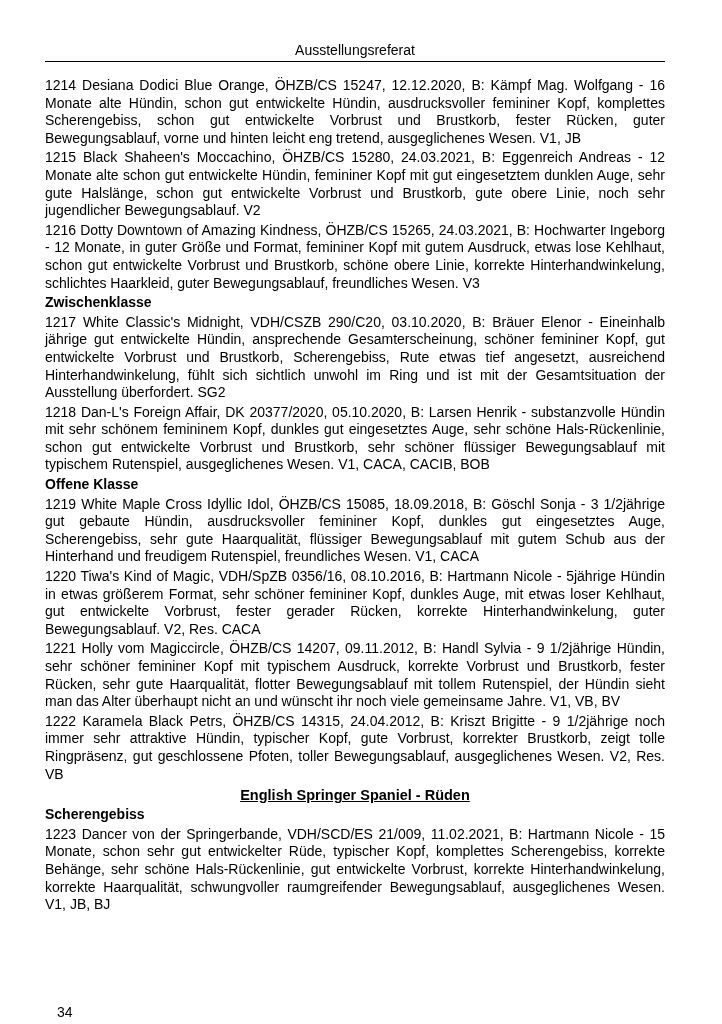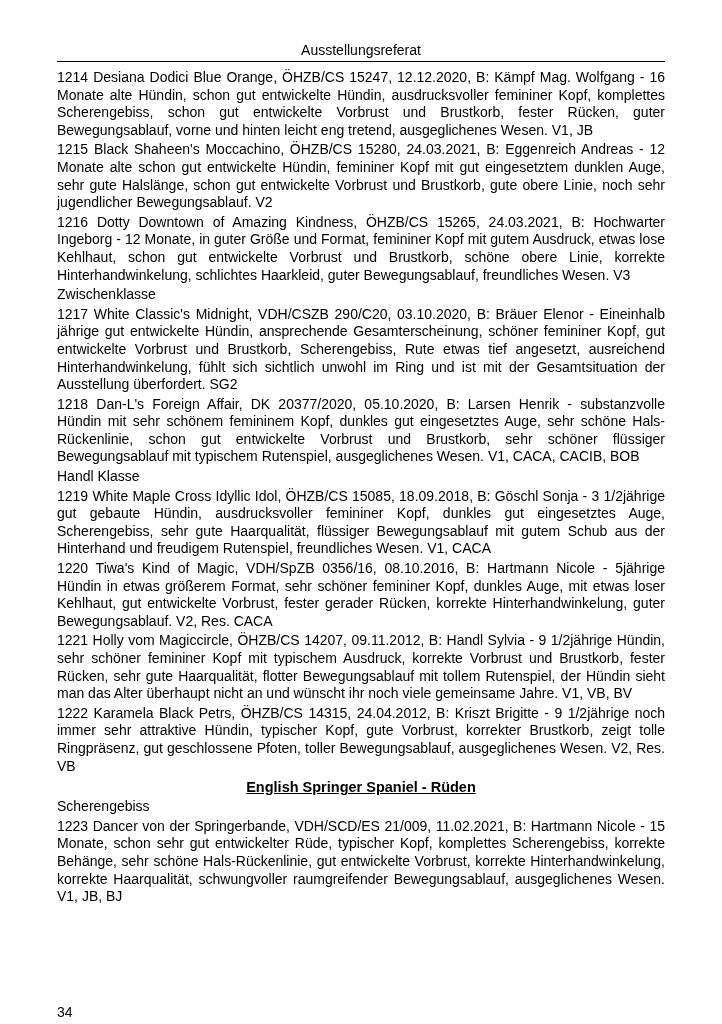--- a/index.html
+++ b/index.html
@@ -11,52 +11,52 @@
     position: relative;
     width: 722px;
     height: 1024px;
     background: #ffffff;
     color: #000000;
     font-family: "Liberation Sans", "DejaVu Sans", sans-serif;
     overflow: hidden;
     box-sizing: border-box;
   }
   .content {
-    padding: 42px 57px 0 57px;
+    padding: 42px 57px 0 45px;
   }
   .header-title {
     text-align: center;
     font-size: 14px;
     line-height: 16px;
   }
   .header-rule {
     border: 0;
     border-top: 1.5px solid #000000;
     margin: 3px 0 0 0;
   }
   .header-subtitle {
     text-align: center;
     font-size: 14px;
     line-height: 16px;
     margin-top: 4px;
   }
   .body-text {
-    margin-top: 7px;
+    margin-top: 15px;
   }
   .entry {
     margin: 0 0 2px 0;
     font-size: 14px;
     line-height: 17.6px;
     text-align: justify;
   }
   .class-heading {
     margin: 2px 0 2px 0;
     font-size: 14px;
     line-height: 17.6px;
-    font-weight: normal;
+    font-weight: bold;
   }
   .breed-heading {
     margin: 3px 0 2px 0;
     font-size: 14.5px;
     line-height: 18px;
     font-weight: bold;
     text-decoration: underline;
     text-align: center;
   }
   .page-number {
@@ -78,21 +78,21 @@
       <hr class="header-rule">
     </div>
 
     <div class="body-text">
       <p class="entry">1214 Desiana Dodici Blue Orange, ÖHZB/CS 15247, 12.12.2020, B: Kämpf Mag. Wolfgang - 16 Monate alte Hündin, schon gut entwickelte Hündin, ausdrucksvoller femininer Kopf, komplettes Scherengebiss, schon gut entwickelte Vorbrust und Brustkorb, fester Rücken, guter Bewegungsablauf, vorne und hinten leicht eng tretend, ausgeglichenes Wesen. V1, JB</p>
       <p class="entry">1215 Black Shaheen's Moccachino, ÖHZB/CS 15280, 24.03.2021, B: Eggenreich Andreas - 12 Monate alte schon gut entwickelte Hündin, femininer Kopf mit gut eingesetztem dunklen Auge, sehr gute Halslänge, schon gut entwickelte Vorbrust und Brustkorb, gute obere Linie, noch sehr jugendlicher Bewegungsablauf. V2</p>
       <p class="entry">1216 Dotty Downtown of Amazing Kindness, ÖHZB/CS 15265, 24.03.2021, B: Hochwarter Ingeborg - 12 Monate, in guter Größe und Format, femininer Kopf mit gutem Ausdruck, etwas lose Kehlhaut, schon gut entwickelte Vorbrust und Brustkorb, schöne obere Linie, korrekte Hinterhandwinkelung, schlichtes Haarkleid, guter Bewegungsablauf, freundliches Wesen. V3</p>
       <p class="class-heading">Zwischenklasse</p>
       <p class="entry">1217 White Classic's Midnight, VDH/CSZB 290/C20, 03.10.2020, B: Bräuer Elenor - Eineinhalb jährige gut entwickelte Hündin, ansprechende Gesamterscheinung, schöner femininer Kopf, gut entwickelte Vorbrust und Brustkorb, Scherengebiss, Rute etwas tief angesetzt, ausreichend Hinterhandwinkelung, fühlt sich sichtlich unwohl im Ring und ist mit der Gesamtsituation der Ausstellung überfordert. SG2</p>
       <p class="entry">1218 Dan-L's Foreign Affair, DK 20377/2020, 05.10.2020, B: Larsen Henrik - substanzvolle Hündin mit sehr schönem femininem Kopf, dunkles gut eingesetztes Auge, sehr schöne Hals-Rückenlinie, schon gut entwickelte Vorbrust und Brustkorb, sehr schöner flüssiger Bewegungsablauf mit typischem Rutenspiel, ausgeglichenes Wesen. V1, CACA, CACIB, BOB</p>
-      <p class="class-heading">Handl Klasse</p>
+      <p class="class-heading">Offene Klasse</p>
       <p class="entry">1219 White Maple Cross Idyllic Idol, ÖHZB/CS 15085, 18.09.2018, B: Göschl Sonja - 3 1/2jährige gut gebaute Hündin, ausdrucksvoller femininer Kopf, dunkles gut eingesetztes Auge, Scherengebiss, sehr gute Haarqualität, flüssiger Bewegungsablauf mit gutem Schub aus der Hinterhand und freudigem Rutenspiel, freundliches Wesen. V1, CACA</p>
       <p class="entry">1220 Tiwa's Kind of Magic, VDH/SpZB 0356/16, 08.10.2016, B: Hartmann Nicole - 5jährige Hündin in etwas größerem Format, sehr schöner femininer Kopf, dunkles Auge, mit etwas loser Kehlhaut, gut entwickelte Vorbrust, fester gerader Rücken, korrekte Hinterhandwinkelung, guter Bewegungsablauf. V2, Res. CACA</p>
       <p class="entry">1221 Holly vom Magiccircle, ÖHZB/CS 14207, 09.11.2012, B: Handl Sylvia - 9 1/2jährige Hündin, sehr schöner femininer Kopf mit typischem Ausdruck, korrekte Vorbrust und Brustkorb, fester Rücken, sehr gute Haarqualität, flotter Bewegungsablauf mit tollem Rutenspiel, der Hündin sieht man das Alter überhaupt nicht an und wünscht ihr noch viele gemeinsame Jahre. V1, VB, BV</p>
       <p class="entry">1222 Karamela Black Petrs, ÖHZB/CS 14315, 24.04.2012, B: Kriszt Brigitte - 9 1/2jährige noch immer sehr attraktive Hündin, typischer Kopf, gute Vorbrust, korrekter Brustkorb, zeigt tolle Ringpräsenz, gut geschlossene Pfoten, toller Bewegungsablauf, ausgeglichenes Wesen. V2, Res. VB</p>
       <p class="breed-heading">English Springer Spaniel - Rüden</p>
       <p class="class-heading">Scherengebiss</p>
       <p class="entry">1223 Dancer von der Springerbande, VDH/SCD/ES 21/009, 11.02.2021, B: Hartmann Nicole - 15 Monate, schon sehr gut entwickelter Rüde, typischer Kopf, komplettes Scherengebiss, korrekte Behänge, sehr schöne Hals-Rückenlinie, gut entwickelte Vorbrust, korrekte Hinterhandwinkelung, korrekte Haarqualität, schwungvoller raumgreifender Bewegungsablauf, ausgeglichenes Wesen. V1, JB, BJ</p>
     </div>
 
   </div>

